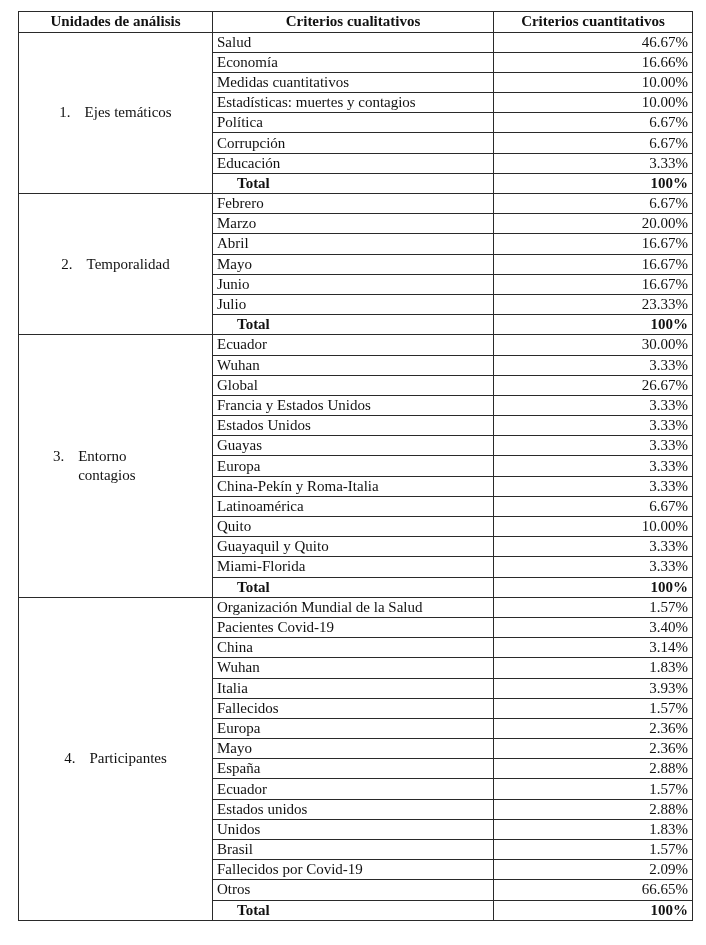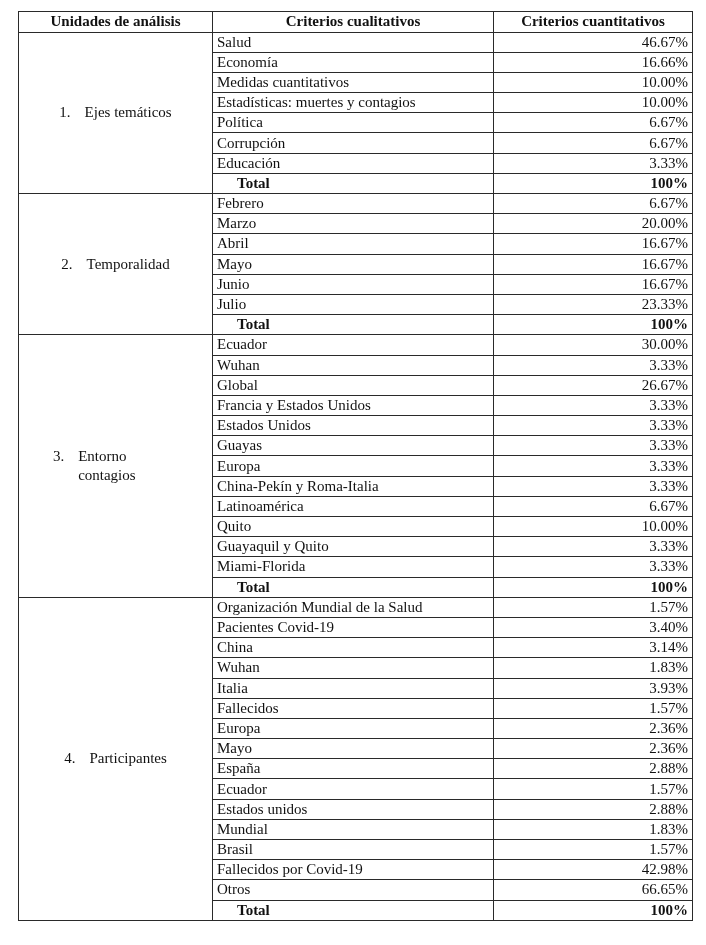--- a/index.html
+++ b/index.html
@@ -216,30 +216,30 @@
         </tr>
         <tr>
           <td class="crit">Ecuador</td>
           <td class="val">1.57%</td>
         </tr>
         <tr>
           <td class="crit">Estados unidos</td>
           <td class="val">2.88%</td>
         </tr>
         <tr>
-          <td class="crit">Mundial</td>
+          <td class="crit">Unidos</td>
           <td class="val">1.83%</td>
         </tr>
         <tr>
           <td class="crit">Brasil</td>
           <td class="val">1.57%</td>
         </tr>
         <tr>
           <td class="crit">Fallecidos por Covid-19</td>
-          <td class="val">42.98%</td>
+          <td class="val">2.09%</td>
         </tr>
         <tr>
           <td class="crit">Otros</td>
           <td class="val">66.65%</td>
         </tr>
         <tr class="total">
           <td class="crit">Total</td>
           <td class="val">100%</td>
         </tr>
       </tbody>

